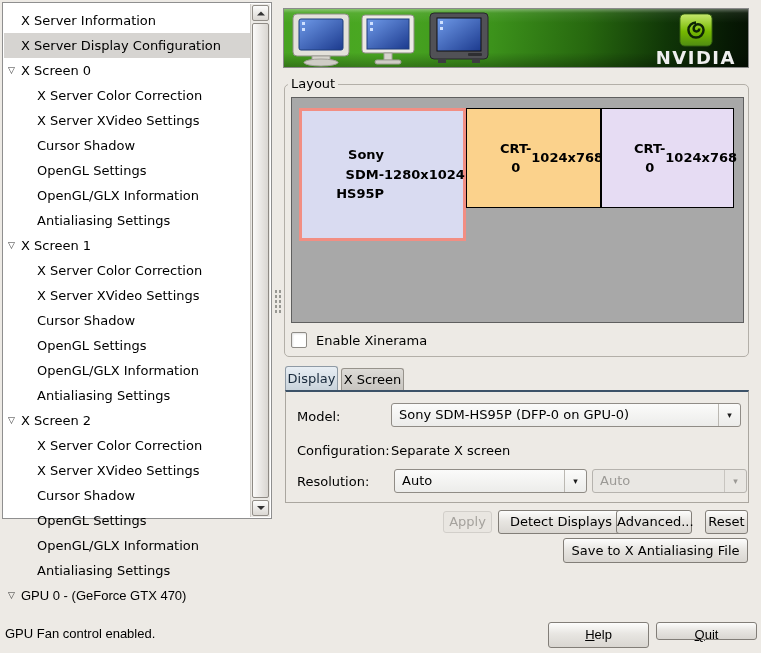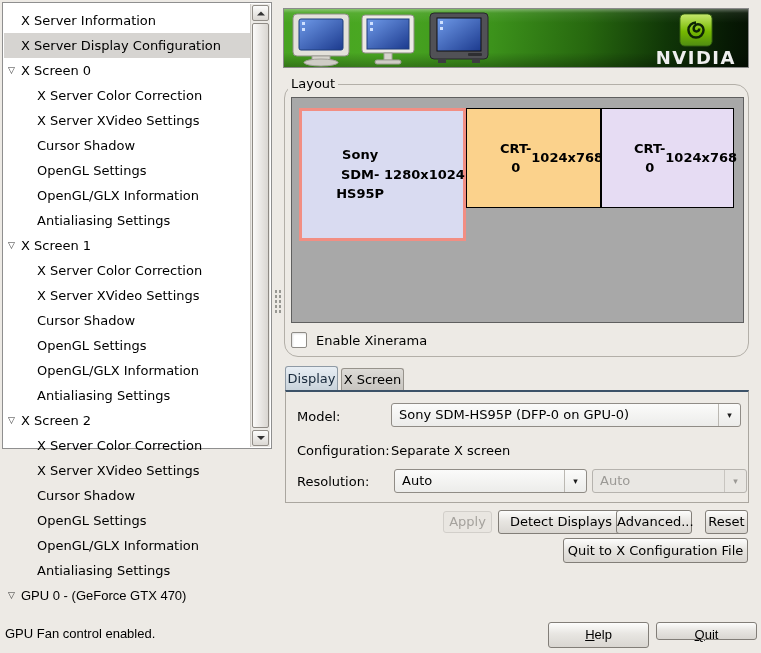--- a/index.html
+++ b/index.html
@@ -1,20 +1,20 @@
 <!DOCTYPE html>
 <html><head>
 <meta charset="utf-8">
 <style>
   html,body{margin:0;padding:0;}
   body{width:761px;height:653px;position:relative;overflow:hidden;
        background:#edeae5;font-family:"DejaVu Sans",sans-serif;font-size:13px;color:#000;}
 
   
-  .sidebar{position:absolute;left:2px;top:2px;width:270px;height:447px;background:#fff;
+  .sidebar{position:absolute;left:2px;top:2px;width:270px;height:517px;background:#fff;
            border:1px solid #8f8f8f;box-sizing:border-box;}
   .tree{position:absolute;left:1px;top:5px;right:21px;}
   .tree-row{position:relative;height:25px;line-height:25px;padding-left:17px;white-space:nowrap;cursor:default;}
   .tree-row.level-1{padding-left:33px;}
   .tree-row.selected{background:#d6d4d1;}
   .tree-row.narrow{font-family:"Liberation Sans",sans-serif;}
   .expander-icon{visibility:hidden;position:absolute;left:4px;top:0;width:12px;font-size:9px;color:#333;}
   .tree-row.expander .expander-icon{visibility:visible;}
 
   
@@ -37,21 +37,21 @@
           background:linear-gradient(95deg,#47a321 0%,#4aa822 20%,#3c921b 45%,#27680f 65%,#103607 82%,#071a04 95%,#051103 100%);}
   .banner::before{content:"";position:absolute;inset:0;pointer-events:none;
           background:linear-gradient(180deg,rgba(255,255,255,.35) 0,rgba(255,255,255,.07) 4px,transparent 14px,transparent 75%,rgba(0,0,0,.28) 100%);}
   .banner-monitors{position:absolute;left:6px;top:2px;}
   .logo{position:absolute;right:12px;top:4px;text-align:center;}
   .logo-eye{display:block;margin:0 auto 0;}
   .logo-text{color:#efefef;font-weight:bold;font-size:18px;letter-spacing:1.5px;}
 
   
   .fieldset{position:absolute;left:284px;top:84px;width:465px;height:273px;box-sizing:border-box;
-            border:1px solid #b3afa8;border-radius:14px;}
+            border:1px solid #b3afa8;border-radius:5px;}
   .fieldset-legend{position:absolute;left:3px;top:-9px;background:#edeae5;padding:0 3px;line-height:16px;}
   .canvas{position:absolute;left:6px;top:12px;width:453px;height:226px;background:#a8a8a8;
           border:1px solid #5f5f5f;box-sizing:border-box;}
   .monitor{position:absolute;box-sizing:border-box;border:1px solid #000;display:flex;flex-direction:row;
            align-items:center;justify-content:center;font-weight:bold;text-align:center;line-height:1.5;padding-left:36px;}
   .monitor.selected{border-width:3px;}
   .monitor.i0{left:7px;top:10px;width:167px;height:133px;}
   .monitor.i1{left:174px;top:10px;width:135px;height:100px;}
   .monitor.i2{left:309px;top:10px;width:133px;height:100px;}
   .xinerama{position:absolute;left:6px;top:247px;display:flex;align-items:center;gap:9px;}
@@ -257,21 +257,21 @@
       <path fill="none" stroke="#0d2405" stroke-width="2.6" d="M18 10 a8 8 0 1 0 8 8 a6 6 0 0 0 -6 -6 a4.5 4.5 0 0 0 -4.5 4.5 a3 3 0 0 0 6 0"></path>
     </svg>
     <div class="logo-text">NVIDIA</div>
   </div>
 </div>
 
 <div class="fieldset">
   <span class="fieldset-legend">Layout</span>
   <div class="canvas">
 
-  <div class="monitor i0 selected" style="background: rgb(217, 219, 241); border-color: rgb(242, 142, 131);">
+  <div class="monitor i0 selected" style="background: rgb(217, 219, 241); border-color: rgb(242, 142, 131); text-align: right;">
         <span class="mon-name">Sony SDM-HS95P</span>
         <span class="mon-res">1280x1024</span>
       </div>
       <div class="monitor i1" style="background: rgb(251, 210, 140); border-color: rgb(0, 0, 0);">
         <span class="mon-name">CRT-0</span>
         <span class="mon-res">1024x768</span>
       </div>
       <div class="monitor i2" style="background: rgb(230, 220, 243); border-color: rgb(0, 0, 0);">
         <span class="mon-name">CRT-0</span>
         <span class="mon-res">1024x768</span>
@@ -304,21 +304,21 @@
   <div class="combo res2">
     <span>Auto</span>
     <span class="arrow">▾</span>
   </div>
 </div>
 
 <div class="btn apply">Apply</div>
 <div class="btn detect">Detect Displays</div>
 <div class="btn advanced">Advanced...</div>
 <div class="btn reset">Reset</div>
-<div class="btn save">Quit to X Configuration File</div>
+<div class="btn save">Save to X Antialiasing File</div>
 
 <div class="statusbar">GPU Fan control enabled.</div>
 <div class="btn help">
   <span class="mn">Help</span>
 </div>
 <div class="btn quit">
   <span class="mn">Quit</span>
 </div>
 
 </body></html>

